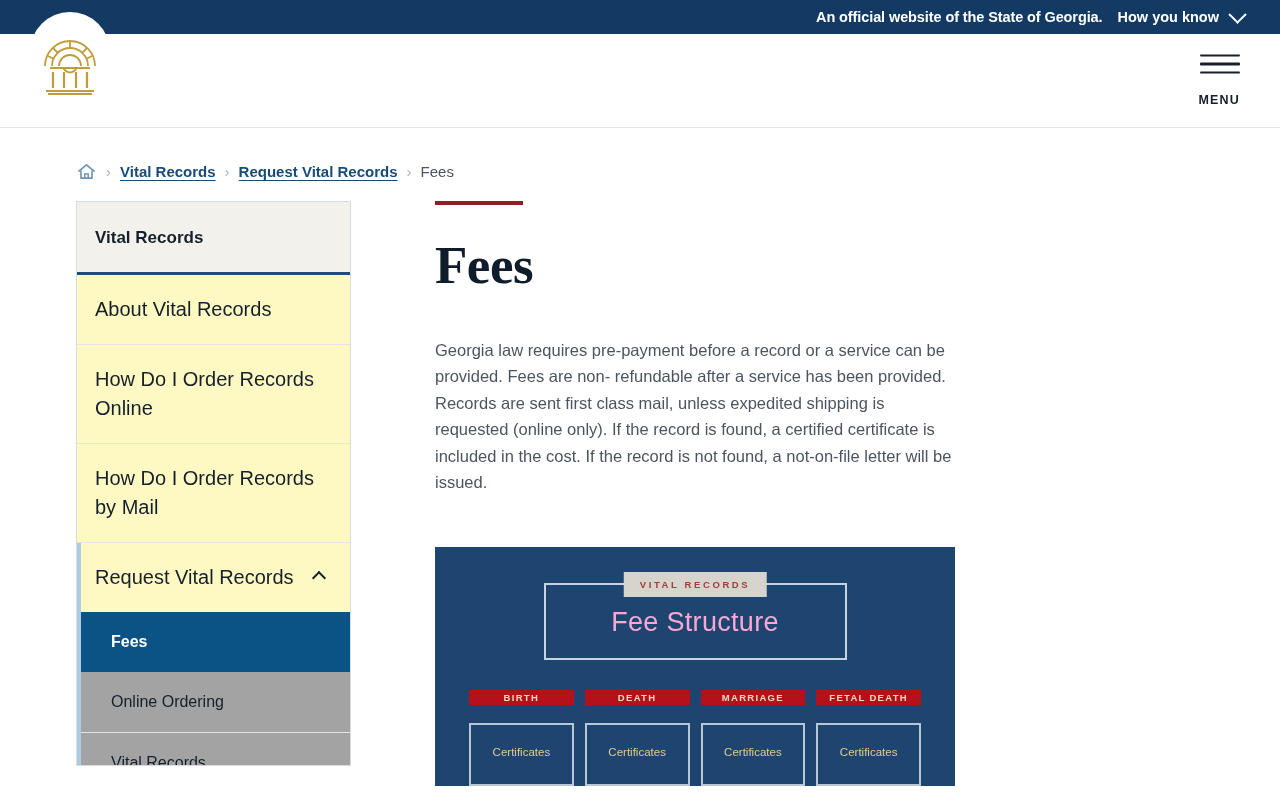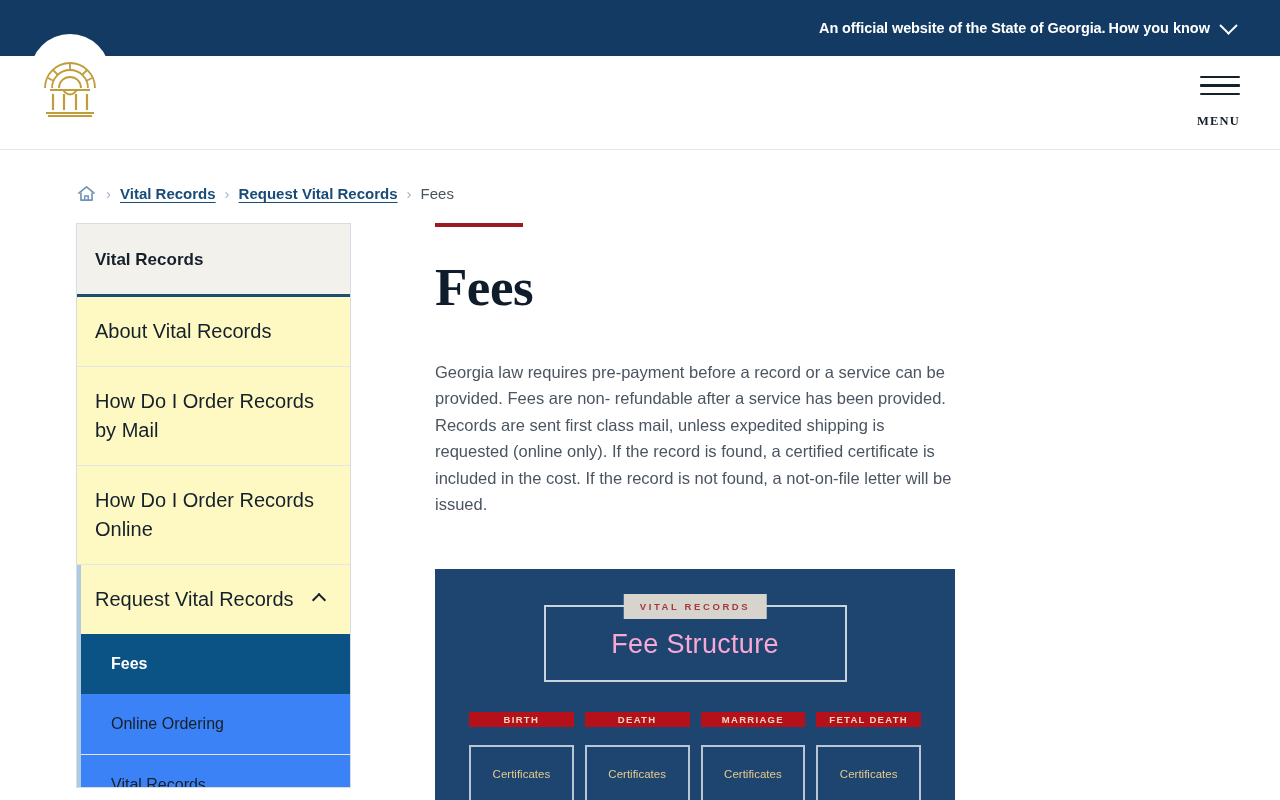--- a/index.html
+++ b/index.html
@@ -7,39 +7,39 @@
   html, body {
     margin: 0; padding: 0;
     width: 1280px; height: 800px;
     overflow: hidden;
     background: #ffffff;
     font-family: "Liberation Sans", sans-serif;
   }
 
   
   .state-banner {
-    height: 56px;
+    height: 34px;
     background: #123456;
     background-color: #133A63;
     display: flex;
     align-items: center;
     justify-content: flex-end;
-    padding-right: 45px;
+    padding-right: 36px;
   }
   .state-banner-text {
     color: #ffffff;
     font-size: 14.5px;
     font-weight: 700;
     letter-spacing: -0.1px;
   }
   .how-you-know {
     color: #ffffff;
     font-size: 14.5px;
     font-weight: 700;
-    margin-left: 3px;
+    margin-left: 15px;
     display: flex;
     align-items: center;
     gap: 12px;
     cursor: pointer;
   }
   .chev-down {
     display: inline-block;
     width: 13px; height: 13px;
     border-right: 2.4px solid #ffffff;
     border-bottom: 2.4px solid #ffffff;
@@ -111,21 +111,20 @@
   .menu-btn {
     position: absolute;
     right: 40px;
     top: 50%;
     transform: translateY(-50%);
     display: flex;
     flex-direction: column;
     align-items: flex-end;
     cursor: pointer;
     gap: 19px;
-    font-family: Liberation Serif, serif;
   }
   .burger { width: 40px; }
   .burger span {
     display: block;
     height: 2.6px;
     background: #15202B;
     margin-bottom: 6px;
     border-radius: 1px;
   }
   .burger span:last-child { margin-bottom: 0; }
@@ -204,21 +203,21 @@
     transform: rotate(45deg);
     margin-right: 8px;
   }
   .sb-sub {
     border-left: 4px solid #AFCBE3;
   }
   .sb-subitem {
     padding: 21px 18px 21px 30px;
     font-size: 16px;
     color: #15202B;
-    background: #3b82f6;
+    background: #a3a3a3;
     border-bottom: 1px solid #e2e6ea;
     cursor: pointer;
   }
   .sb-subitem.active {
     background: #0B5285;
     color: #ffffff;
     font-weight: 700;
     border-bottom: none;
   }
 
@@ -385,24 +384,24 @@
 
 <div class="page-body">
 
   <aside class="sidebar">
     <div class="sb-header">Vital Records</div>
 
     <div class="sb-item">
       <span>About Vital Records</span>
     </div>
     <div class="sb-item">
+      <span>How Do I Order Records Online</span>
+    </div>
+    <div class="sb-item">
       <span>How Do I Order Records by Mail</span>
-    </div>
-    <div class="sb-item">
-      <span>How Do I Order Records Online</span>
     </div>
 
     <div class="sb-item expanded">
       <span>Request Vital Records</span>
       <i class="chev-up"></i>
     </div>
 
     <div class="sb-sub">
       <div class="sb-subitem active">
         <span>Fees</span>

